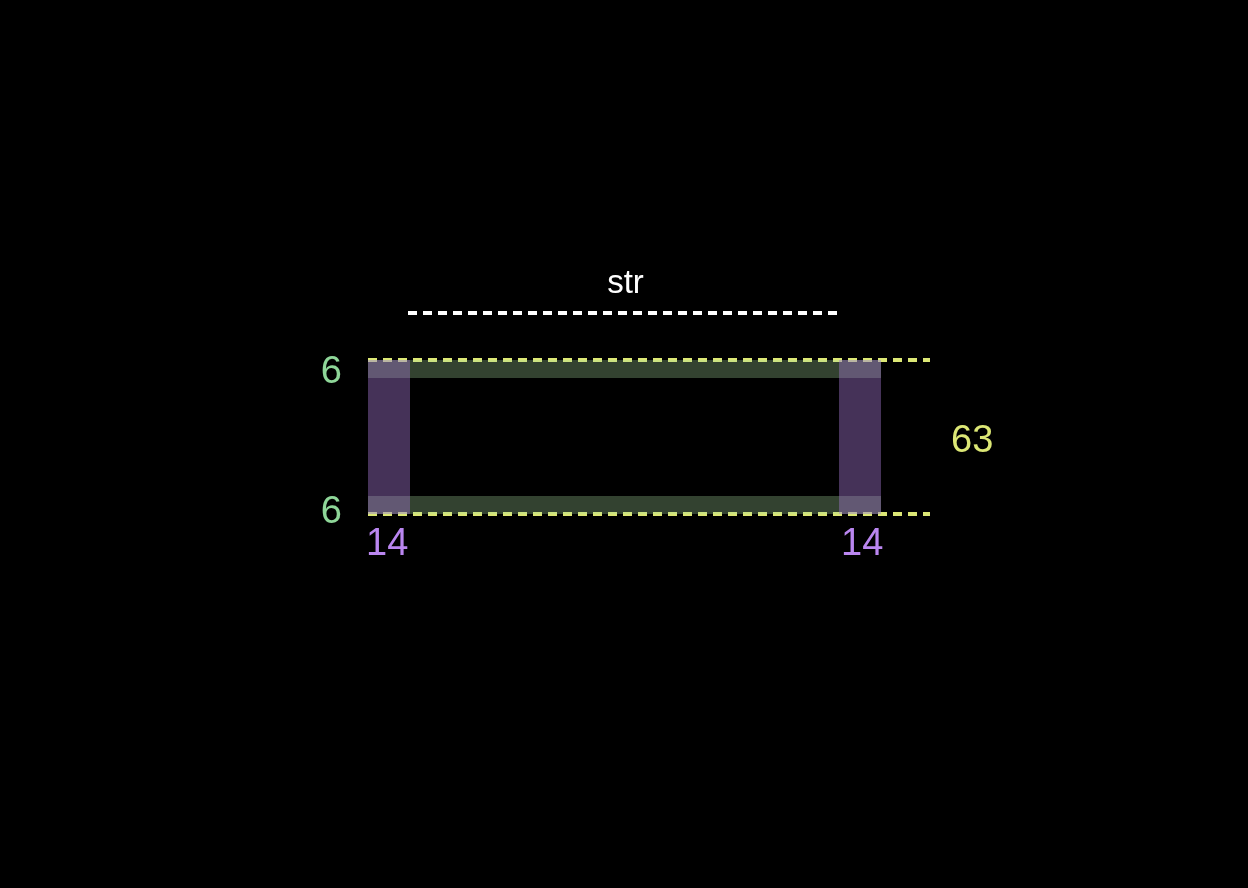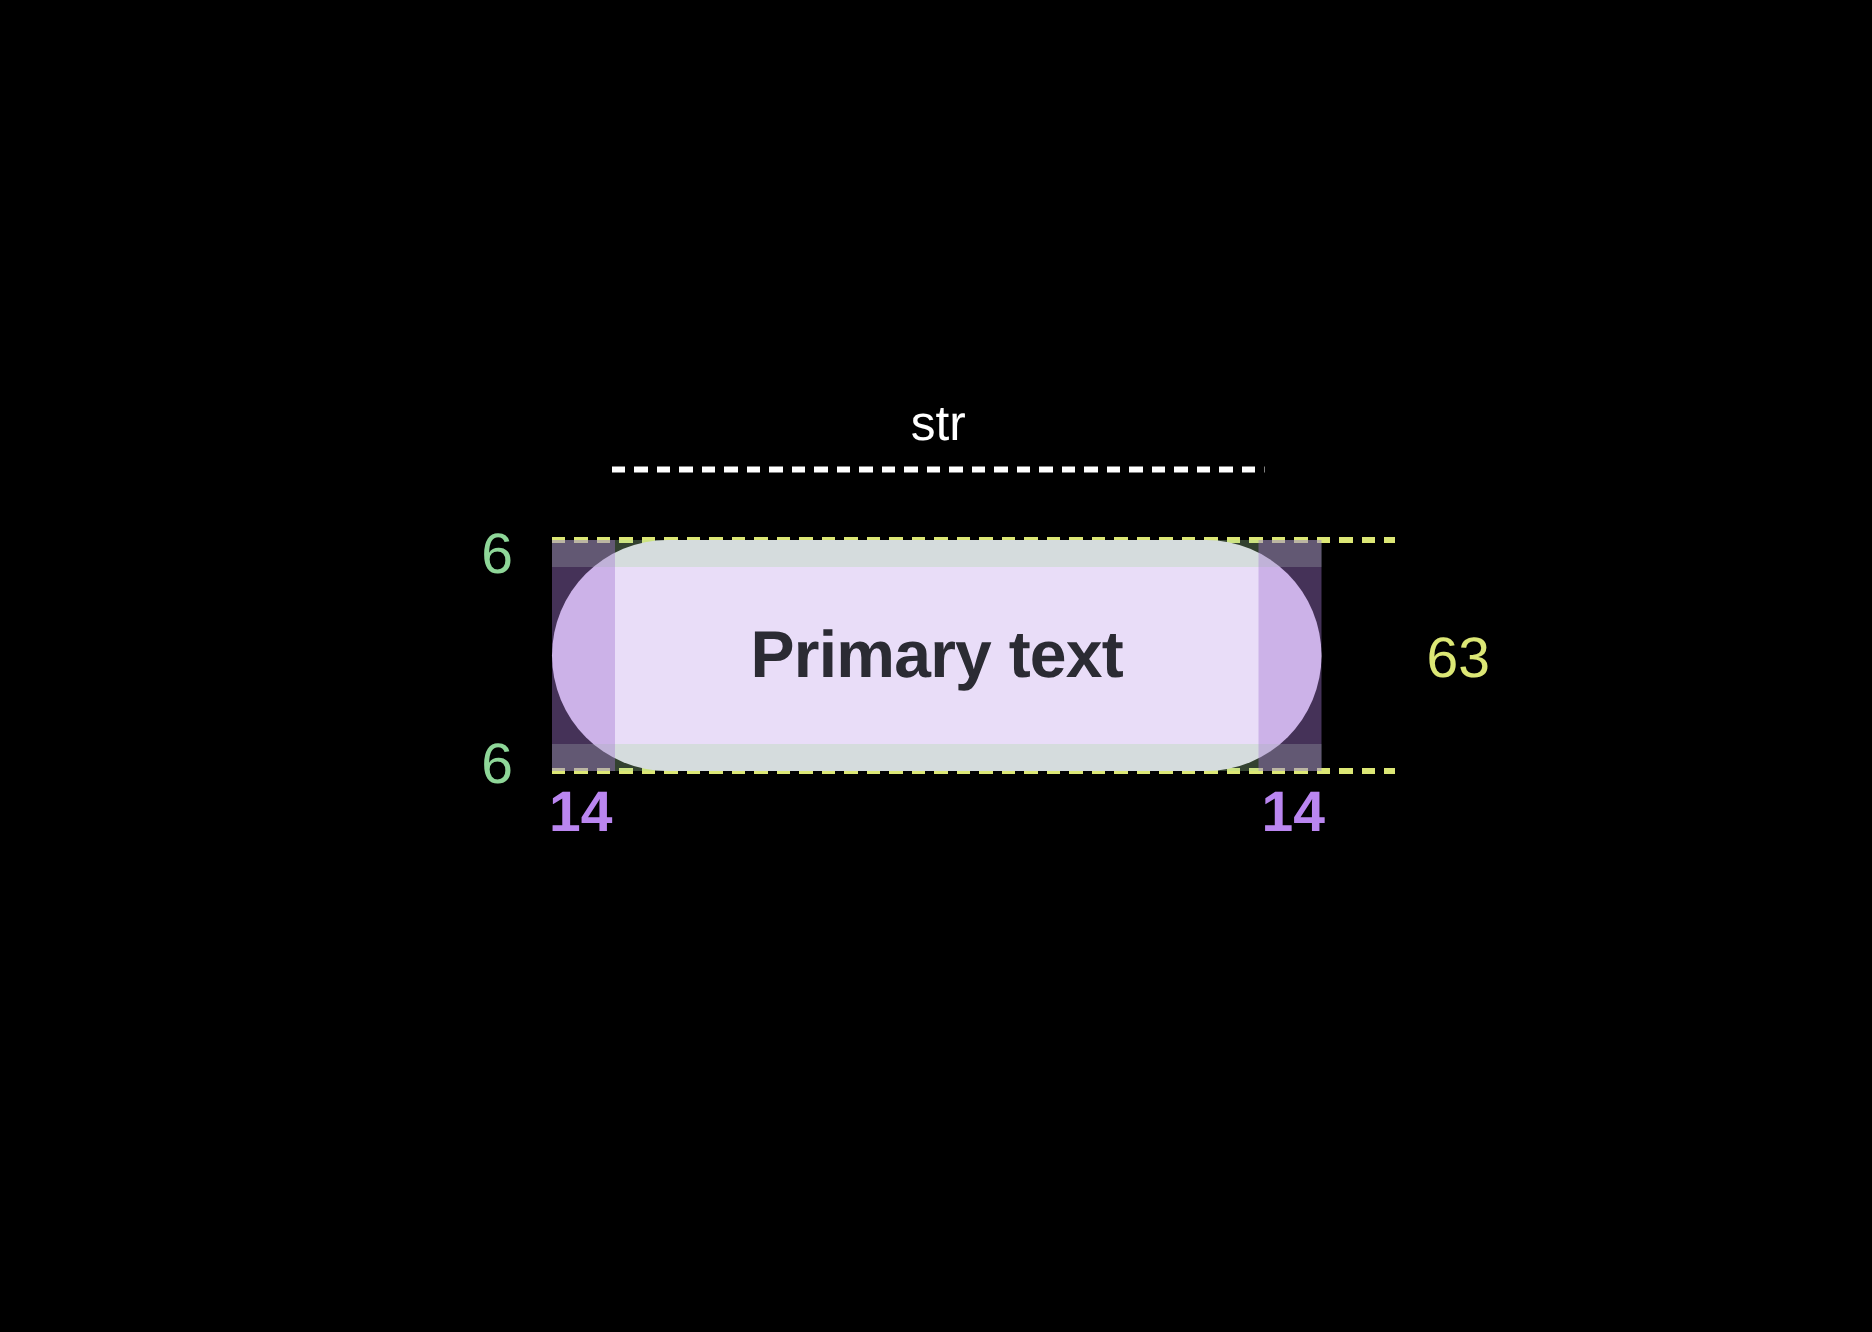--- a/index.html
+++ b/index.html
@@ -96,21 +96,21 @@
 
   
   .measure {
     position: absolute;
     font-size: 38px;
     font-weight: 400;
     z-index: 5;
     line-height: 1.15;
   }
   .measure.green { color: #8ed698; }
-  .measure.purple { color: #ba86f0; font-weight: bold; }
+  .measure.purple { color: #ba86f0; }
   .measure.yellow { color: #dce775; }
 
   .pad-top-label    { left: 280px; top: 349px; width: 62px; text-align: right; }
   .pad-bottom-label { left: 280px; top: 489px; width: 62px; text-align: right; }
   .height-label     { left: 951px; top: 418px; }
   .pad-left-label   { left: 366px; top: 521px; }
   .pad-right-label  { left: 841px; top: 521px; }
 </style>
 </head>
 <body>
@@ -118,23 +118,20 @@
 <div class="canvas">
 
   <div class="str-label">str</div>
 
   <div class="str-line"></div>
 
   <div class="dim-line top"></div>
 
   <div class="dim-line bottom"></div>
 
-  <div class="pill">
-    <span class="pill-label">Primary text</span>
-  </div>
 
   <div class="band v-pad top"></div>
 
   <div class="band v-pad bottom"></div>
 
   <div class="band h-pad left"></div>
 
   <div class="band h-pad right"></div>
 
   <div class="measure green pad-top-label">6</div>

